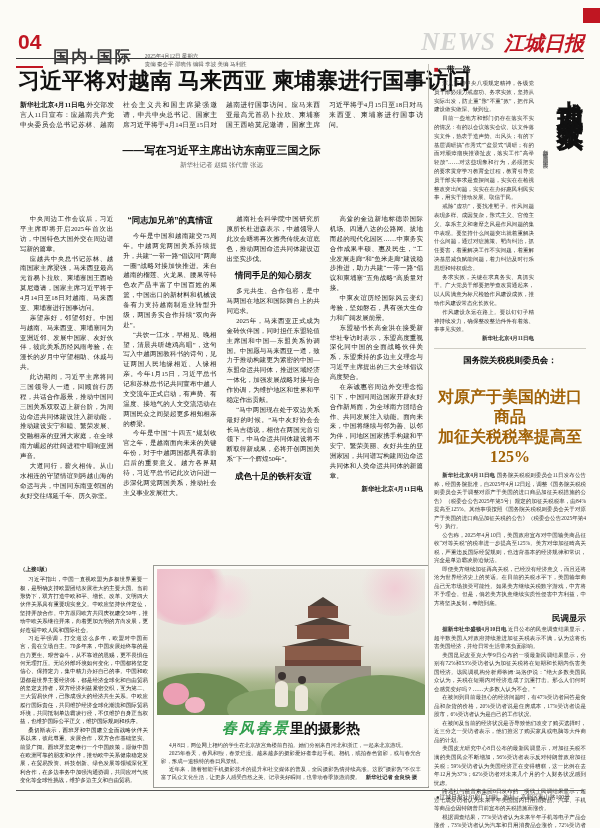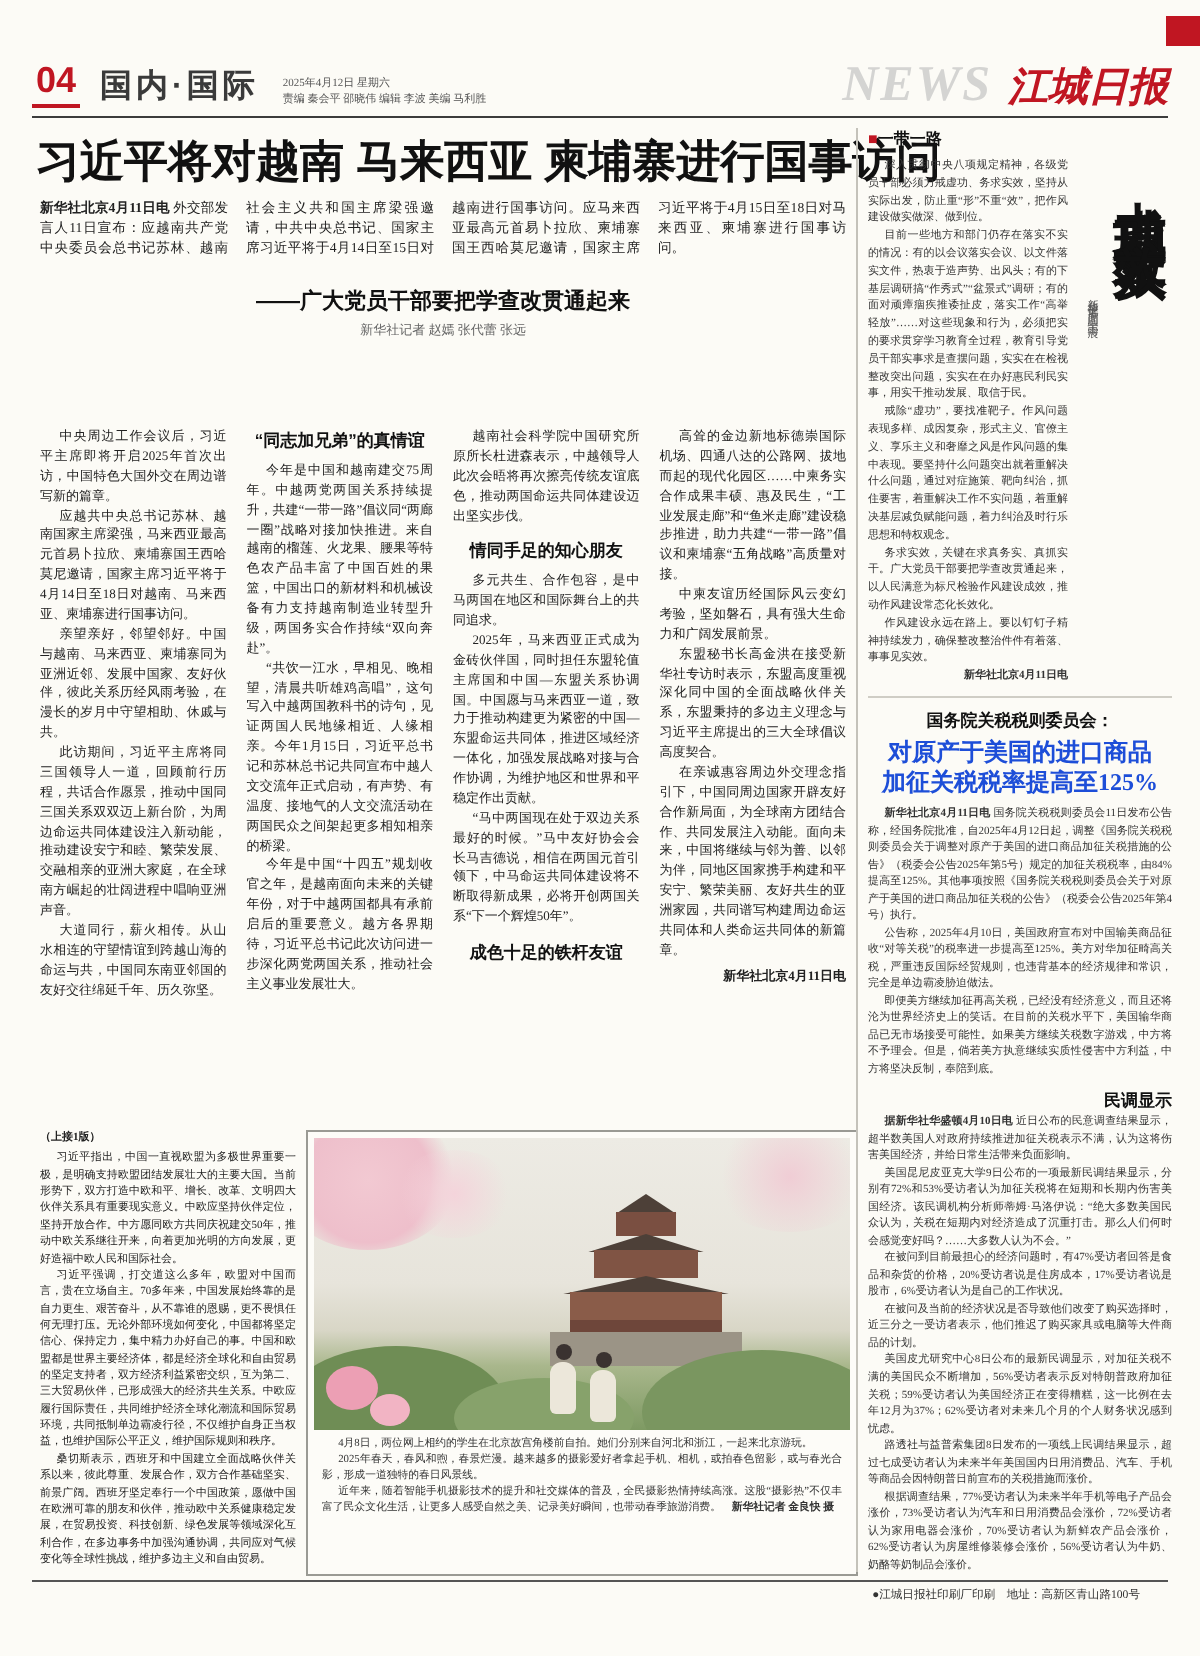--- a/index.html
+++ b/index.html
@@ -5,21 +5,21 @@
   * { margin:0; padding:0; box-sizing:border-box; }
   html,body { background:#e8e8e4; }
   .page {
     position:relative; width:600px; height:828px; margin:0 auto;
     background:#fcfbf6; overflow:hidden;
     font-family:"Liberation Serif", serif; color:#222;
   }
   
   .corner-block { position:absolute; left:583px; top:8px; width:17px; height:15px; background:#c01622; }
   .header { position:absolute; left:16px; top:30px; width:568px; height:27px; }
-  .page-num { display:inline-block; font-family:"Liberation Sans",sans-serif; font-size:18px; font-weight:bold; color:#c01622; border-bottom:2px solid #c01622; padding:0 2px 1px 2px; vertical-align:bottom; }
+  .page-num { display:inline-block; font-family:"Liberation Sans",sans-serif; font-size:21px; font-weight:bold; color:#c01622; border-bottom:2px solid #c01622; padding:0 2px 12px 2px; vertical-align:bottom; }
   .section-name { display:inline-block; font-family:"Liberation Sans",sans-serif; font-size:16px; color:#3a3a3a; letter-spacing:2px; font-weight:bold; vertical-align:bottom; margin-left:6px; }
   .header-meta { display:inline-block; vertical-align:bottom; margin-left:8px; font-size:5.5px; color:#555; line-height:1.5; }
   .masthead { position:absolute; right:0; bottom:0; white-space:nowrap;margin-top:41px; }
   .news-logo { font-family:"Liberation Serif",serif; font-style:italic; font-size:25px; font-weight:bold; color:#d4d4d2; letter-spacing:1px; }
   .paper-name { font-family:"Liberation Serif",serif; font-size:20px; font-weight:bold; color:#c01622; font-style:italic; margin-left:4px; }
   .header-rule { position:absolute; left:16px; top:58px; width:568px; height:0; border-top:1.5px solid #3c3c3c; }
 
   
   .lead-headline { position:absolute; left:18px; top:66px; width:406px; font-family:"Liberation Sans",sans-serif; font-size:22px; font-weight:bold; color:#111; text-align:center; white-space:nowrap; letter-spacing:0px; }
   .lead-body { position:absolute; left:20px; top:100px; width:403px; height:36px; column-count:4; column-gap:9px; font-size:6.8px; line-height:1.5; text-align:justify; color:#222; }
@@ -86,21 +86,21 @@
   .commentary-wrap { display:flex; height:262px; overflow:hidden; }
   .commentary-body { flex:1; font-size:5.5px; line-height:1.6; text-align:justify; color:#333; padding-right:4px; }
   .commentary-body p { text-indent:1.5em; }
   .commentary-body .end-dateline { text-align:right; font-weight:bold; text-indent:0; }
   .commentary-byline { writing-mode:vertical-rl; font-size:5.5px; color:#555; padding-top:66px; width:12px; letter-spacing:1px; }
   .commentary-headline { writing-mode:vertical-rl; font-family:"Liberation Serif",serif; font-size:27px; font-weight:bold; color:#111; width:36px; line-height:1.2; letter-spacing:2px; }
 
   .rc-divider { border-top:1px solid #cfcdc5; margin:7px 0 6px 0; }
 
   .tariff .kicker { font-family:"Liberation Sans",sans-serif; font-size:8.5px; font-weight:bold; text-align:center; color:#111; }
-  .tariff .headline { font-family:"Liberation Serif",serif; font-size:12px; font-weight:bold; text-align:center; color:#1d4ed8; line-height:1.25; margin:2px 0 4px 0; }
+  .tariff .headline { font-family:"Liberation Serif",serif; font-size:16px; font-weight:bold; text-align:center; color:#a16207; line-height:1.25; margin:20px 0 4px 0; }
   .small-body { font-size:5.5px; line-height:1.55; text-align:justify; color:#333; }
   .small-body p { text-indent:1.5em; }
   .small-body .dateline { font-weight:bold; }
 
   .poll { margin-top:6px; }
   .poll .kicker { font-family:"Liberation Sans",sans-serif; font-size:8.5px; font-weight:bold; text-align:right; color:#111; }
   .poll .headline { font-family:"Liberation Sans",sans-serif; font-size:13px; font-weight:bold; text-align:center; color:#111; margin:1px 0 4px 0; }
 
   
   .footer-rule { position:absolute; left:16px; top:790px; width:568px; border-top:1px solid #555; }
@@ -126,21 +126,21 @@
     </span>
   </div>
   <div class="header-rule"></div>
 
   <div class="lead-headline">习近平将对越南 马来西亚 柬埔寨进行国事访问</div>
   <div class="lead-body">
     <span class="dateline">新华社北京4月11日电</span><span> 外交部发言人11日宣布：应越南共产党中央委员会总书记苏林、越南社会主义共和国主席梁强邀请，中共中央总书记、国家主席习近平将于4月14日至15日对越南进行国事访问。应马来西亚最高元首易卜拉欣、柬埔寨国王西哈莫尼邀请，国家主席习近平将于4月15日至18日对马来西亚、柬埔寨进行国事访问。</span>
   </div>
 
   <div class="feature-head">
-    <div class="feature-subhead">——广大党员干部要把学查改贯通起来</div>
+    <div class="feature-subhead">——写在习近平主席出访东南亚三国之际</div>
     <div class="feature-byline">新华社记者 赵嫣 张代蕾 张远</div>
   </div>
 
   <div class="feature-flow">
     <p>中央周边工作会议后，习近平主席即将开启2025年首次出访，中国特色大国外交在周边谱写新的篇章。</p>
     <p>应越共中央总书记苏林、越南国家主席梁强，马来西亚最高元首易卜拉欣、柬埔寨国王西哈莫尼邀请，国家主席习近平将于4月14日至18日对越南、马来西亚、柬埔寨进行国事访问。</p>
     <p>亲望亲好，邻望邻好。中国与越南、马来西亚、柬埔寨同为亚洲近邻、发展中国家、友好伙伴，彼此关系历经风雨考验，在漫长的岁月中守望相助、休戚与共。</p>
     <p>此访期间，习近平主席将同三国领导人一道，回顾前行历程，共话合作愿景，推动中国同三国关系双双迈上新台阶，为周边命运共同体建设注入新动能，推动建设安宁和睦、繁荣发展、交融相亲的亚洲大家庭，在全球南方崛起的壮阔进程中唱响亚洲声音。</p>
     <p>大道同行，薪火相传。从山水相连的守望情谊到跨越山海的命运与共，中国同东南亚邻国的友好交往绵延千年、历久弥坚。</p>
     <div class="subhead">“同志加兄弟”的真情谊</div>
@@ -189,20 +189,23 @@
       <div class="figure g1">
           <div class="fig-head"></div>
           <div class="fig-body"></div>
         </div>
       <div class="figure g2">
           <div class="fig-head"></div>
           <div class="fig-body"></div>
         </div>
     </div>
     <div class="photo-caption">
+      <div class="caption-title">
+        <span class="script">春风春景</span><span class="rest">里的摄影热</span>
+      </div>
       <div class="caption-text">
         <p>4月8日，两位网上相约的学生在北京故宫角楼前自拍。她们分别来自河北和浙江，一起来北京游玩。</p>
         <p>2025年春天，春风和煦，春景烂漫。越来越多的摄影爱好者拿起手机、相机，或拍春色留影，或与春光合影，形成一道独特的春日风景线。</p>
         <p><span>近年来，随着智能手机摄影技术的提升和社交媒体的普及，全民摄影热情持续高涨。这股“摄影热”不仅丰富了民众文化生活，让更多人感受自然之美、记录美好瞬间，也带动春季旅游消费。</span>　<span class="caption-credit">新华社记者 金良快 摄</span></p>
       </div>
     </div>
   </div>
 
   <div class="v-rule"></div>
 

